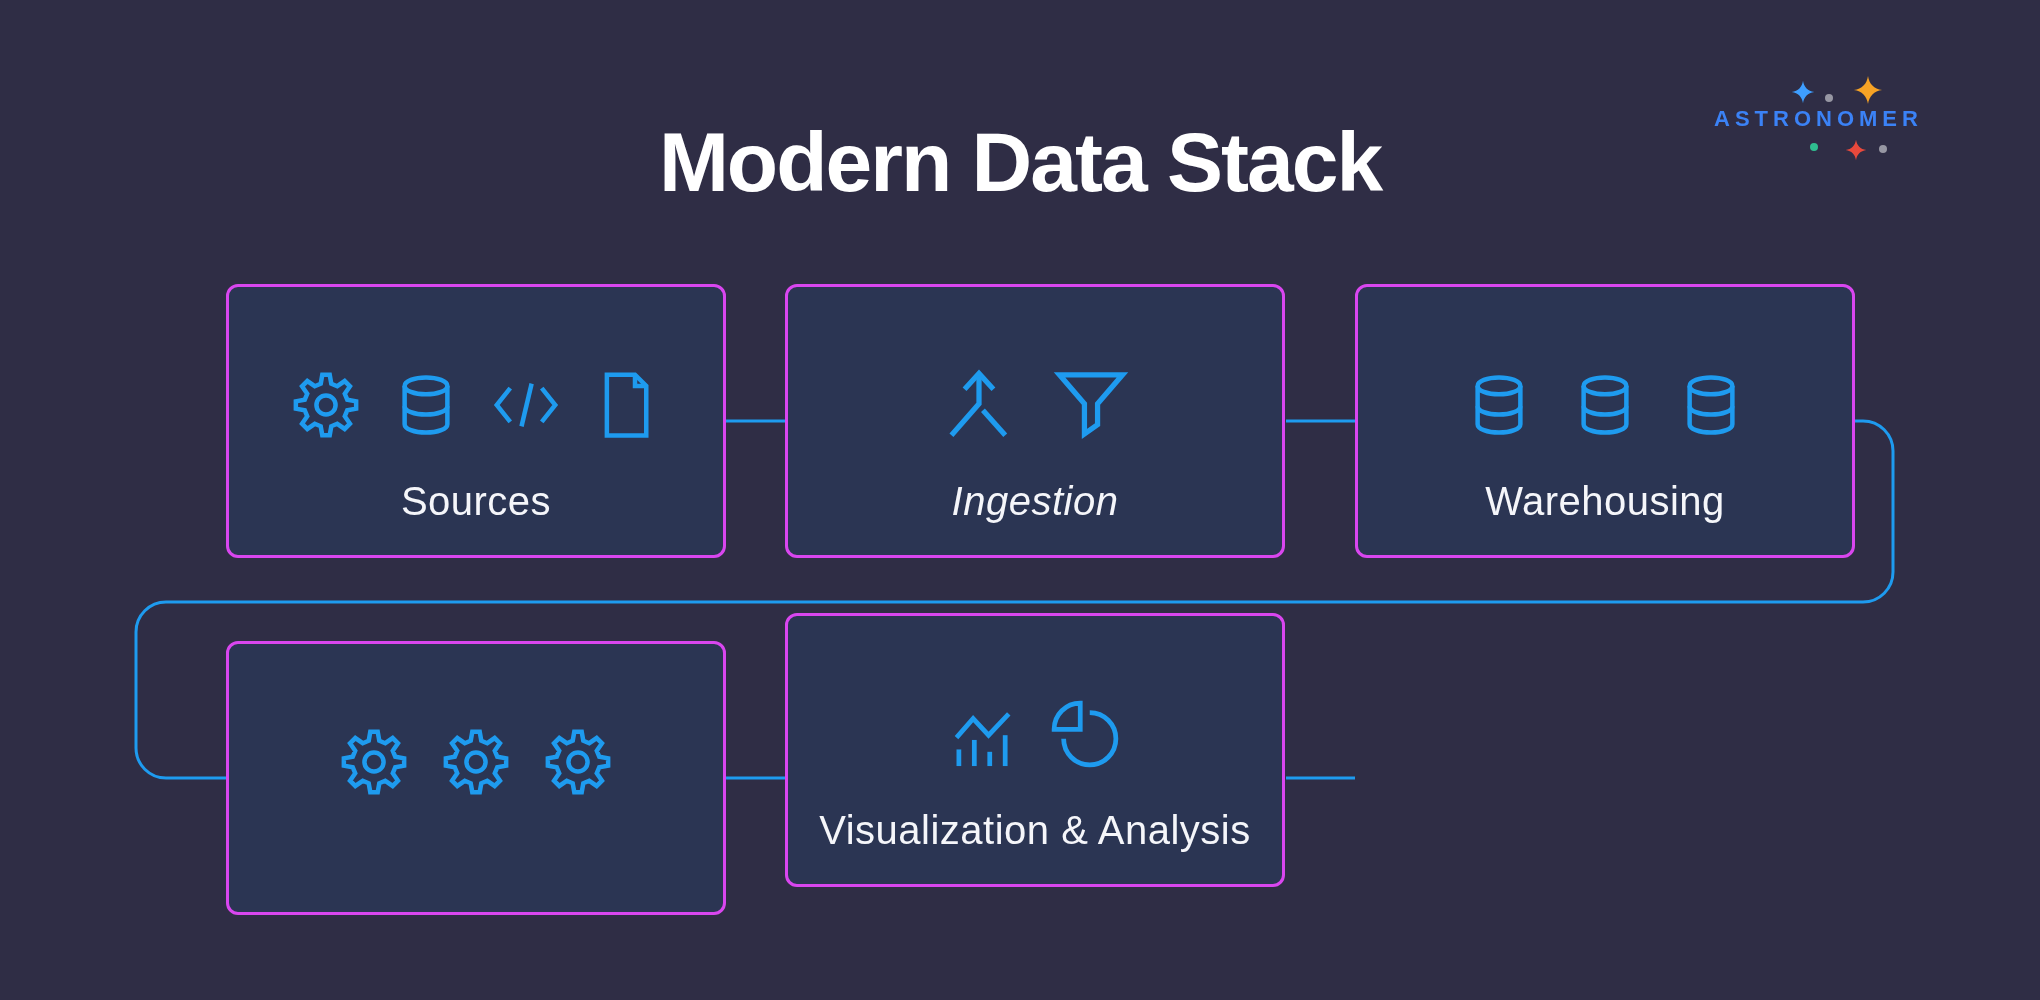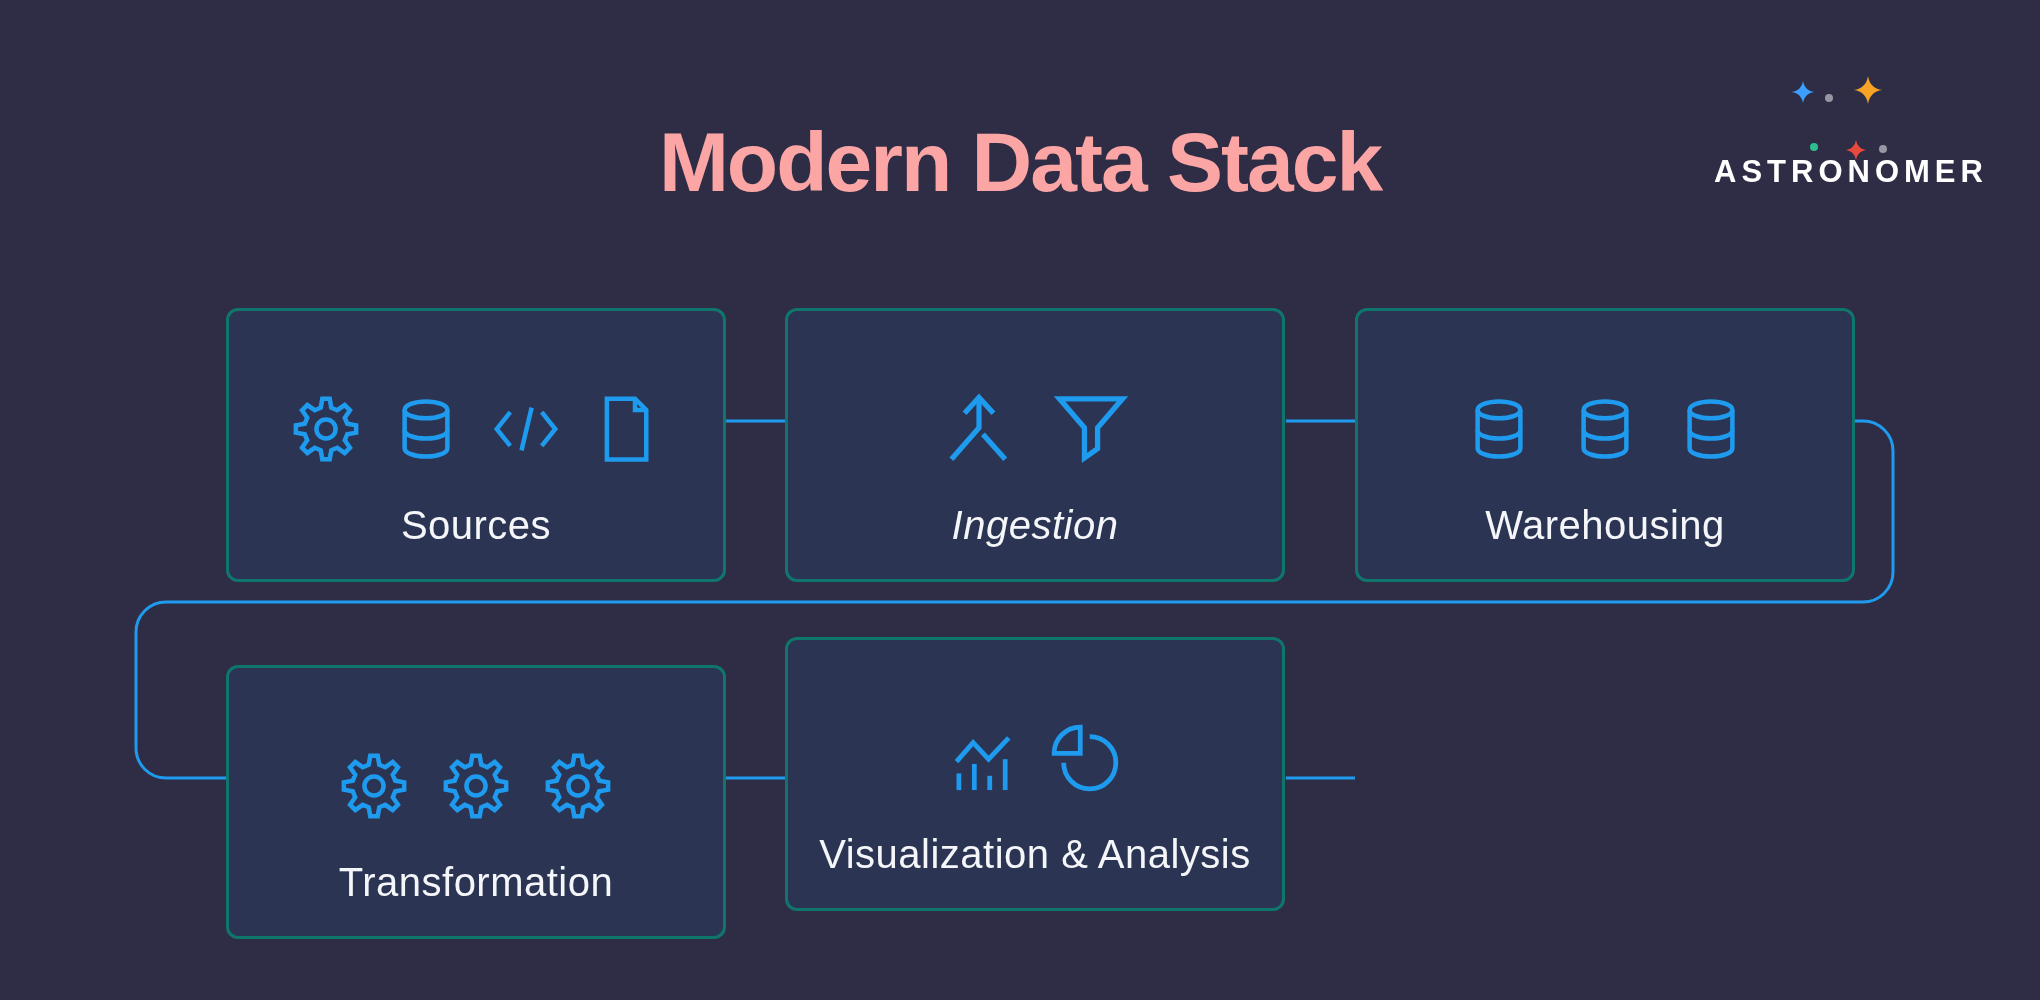--- a/index.html
+++ b/index.html
@@ -24,51 +24,49 @@
     stroke: #1E9BEF;
     stroke-width: 3;
     fill: none;
   }
   .title {
     position: absolute;
     left: 0; top: 120px;
     width: 2040px;
     margin: 0;
     text-align: center;
-    color: #fca5a5;
+    color: #ffffff;
     font-size: 84px;
     font-weight: 700;
     letter-spacing: -2px;
     line-height: 1;
   }
   .logo {
     position: absolute;
     left: 1690px; top: 56px;
     width: 300px; height: 115px;
   }
   .logo .wordmark {
     position: absolute;
     left: 24px; top: 52px;
-    color: #ffffff;
-    font-size: 31px;
+    color: #3b82f6;
+    font-size: 22px;
     font-weight: 700;
     letter-spacing: 5px;
     line-height: 1;
     white-space: nowrap;
-    margin-top: 48px;
   }
   .logo .spark { position: absolute; }
   .box {
     position: absolute;
     width: 500px; height: 274px;
     background: #2B3553;
-    border: 3px solid #0f766e;
+    border: 3px solid #d946ef;
     border-radius: 12px;
     box-sizing: border-box;
-    margin-top: 24px;
   }
   .box .icons {
     position: absolute;
     left: 0; right: 0; top: 70px;
     height: 96px;
     display: flex;
     justify-content: center;
     align-items: center;
     gap: 28px;
   }
@@ -237,21 +235,20 @@
       <svg class="icon sz72">
           <use href="#i-gear"></use>
         </svg>
       <svg class="icon sz72">
           <use href="#i-gear"></use>
         </svg>
       <svg class="icon sz72">
           <use href="#i-gear"></use>
         </svg>
     </div>
-    <div class="label">Transformation</div>
   </section>
 
   <section class="box pos-r2c2">
     <div class="icons" style="gap:24px;">
       <svg class="icon sz76">
           <use href="#i-barchart"></use>
         </svg>
       <svg class="icon sz76">
           <use href="#i-piechart"></use>
         </svg>

